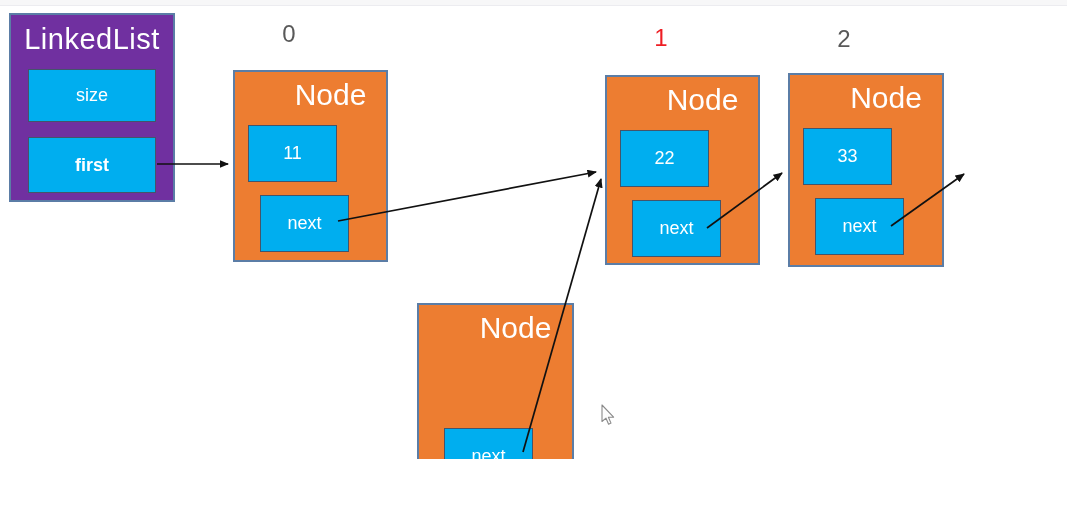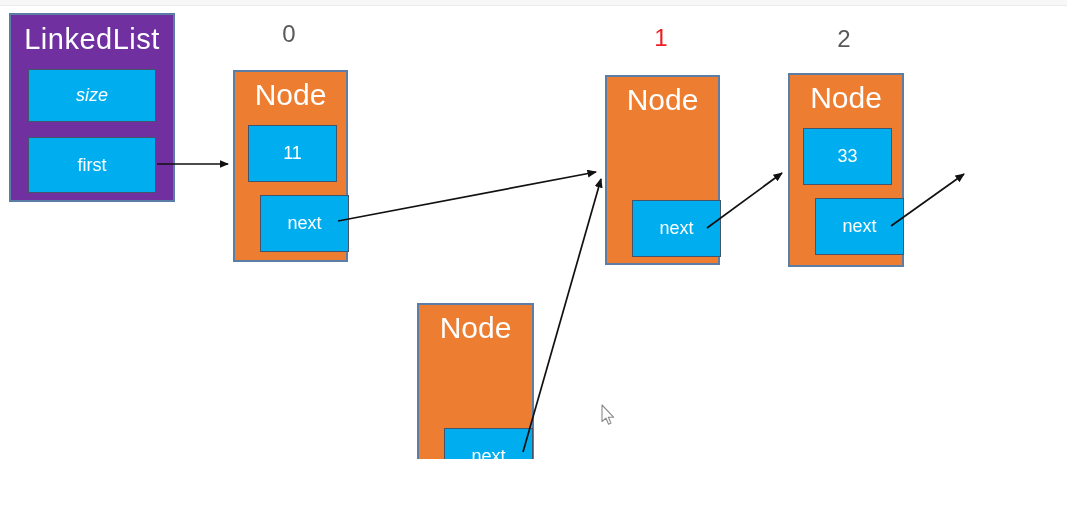--- a/index.html
+++ b/index.html
@@ -26,28 +26,29 @@
     margin-top: 8px; text-align: center;
     font-size: 29px; color: #ffffff; letter-spacing: 0.5px;
   }
   .cell {
     position: absolute;
     background: var(--cyan, #00AEEF);
     border: 1px solid var(--cell_border, #44546A);
     color: #ffffff; font-size: 18px;
     display: flex; align-items: center; justify-content: center;
   }
-  .ll-size  { left: 17px; top: 54px;  width: 126px; height: 51px; font-style: italic; }
-  .ll-first { left: 17px; top: 122px; width: 126px; height: 54px; }
+  .ll-size  { left: 17px; top: 54px;  width: 126px; height: 51px; }
+  .ll-first { left: 17px; top: 122px; width: 126px; height: 54px; font-weight: bold; }
 
   
   .node-box {
     position: absolute;
     background: var(--orange, #ED7D31);
     border: 2px solid var(--box_border, #5B7DA6);
+    padding-left: 40px;
   }
   .node-title {
     margin-top: 6px; text-align: center;
     font-size: 30px; color: #ffffff;
   }
   .node-value { left: 13px; top: 53px;  width: 87px; height: 55px; text-align: center; }
   .node-next  { left: 13px; top: 123px; width: 87px; height: 55px; margin-left: 12px; }
 
   #node-0 { left: 233px; top: 70px;  width: 111px; height: 188px; }
   #node-1 { left: 605px; top: 75px;  width: 111px; height: 186px; }
@@ -99,20 +100,21 @@
   <div class="index-label" id="index-2">2</div>
 
   <div class="node-box" id="node-0">
     <div class="node-title">Node</div>
     <div class="cell node-value">11</div>
     <div class="cell node-next">next</div>
   </div>
 
   <div class="node-box" id="node-1">
     <div class="node-title">Node</div>
+    <div class="cell node-value">22</div>
     <div class="cell node-next">next</div>
   </div>
 
   <div class="node-box" id="node-2">
     <div class="node-title">Node</div>
     <div class="cell node-value">33</div>
     <div class="cell node-next">next</div>
   </div>
 
   <div class="node-box" id="node-3">

